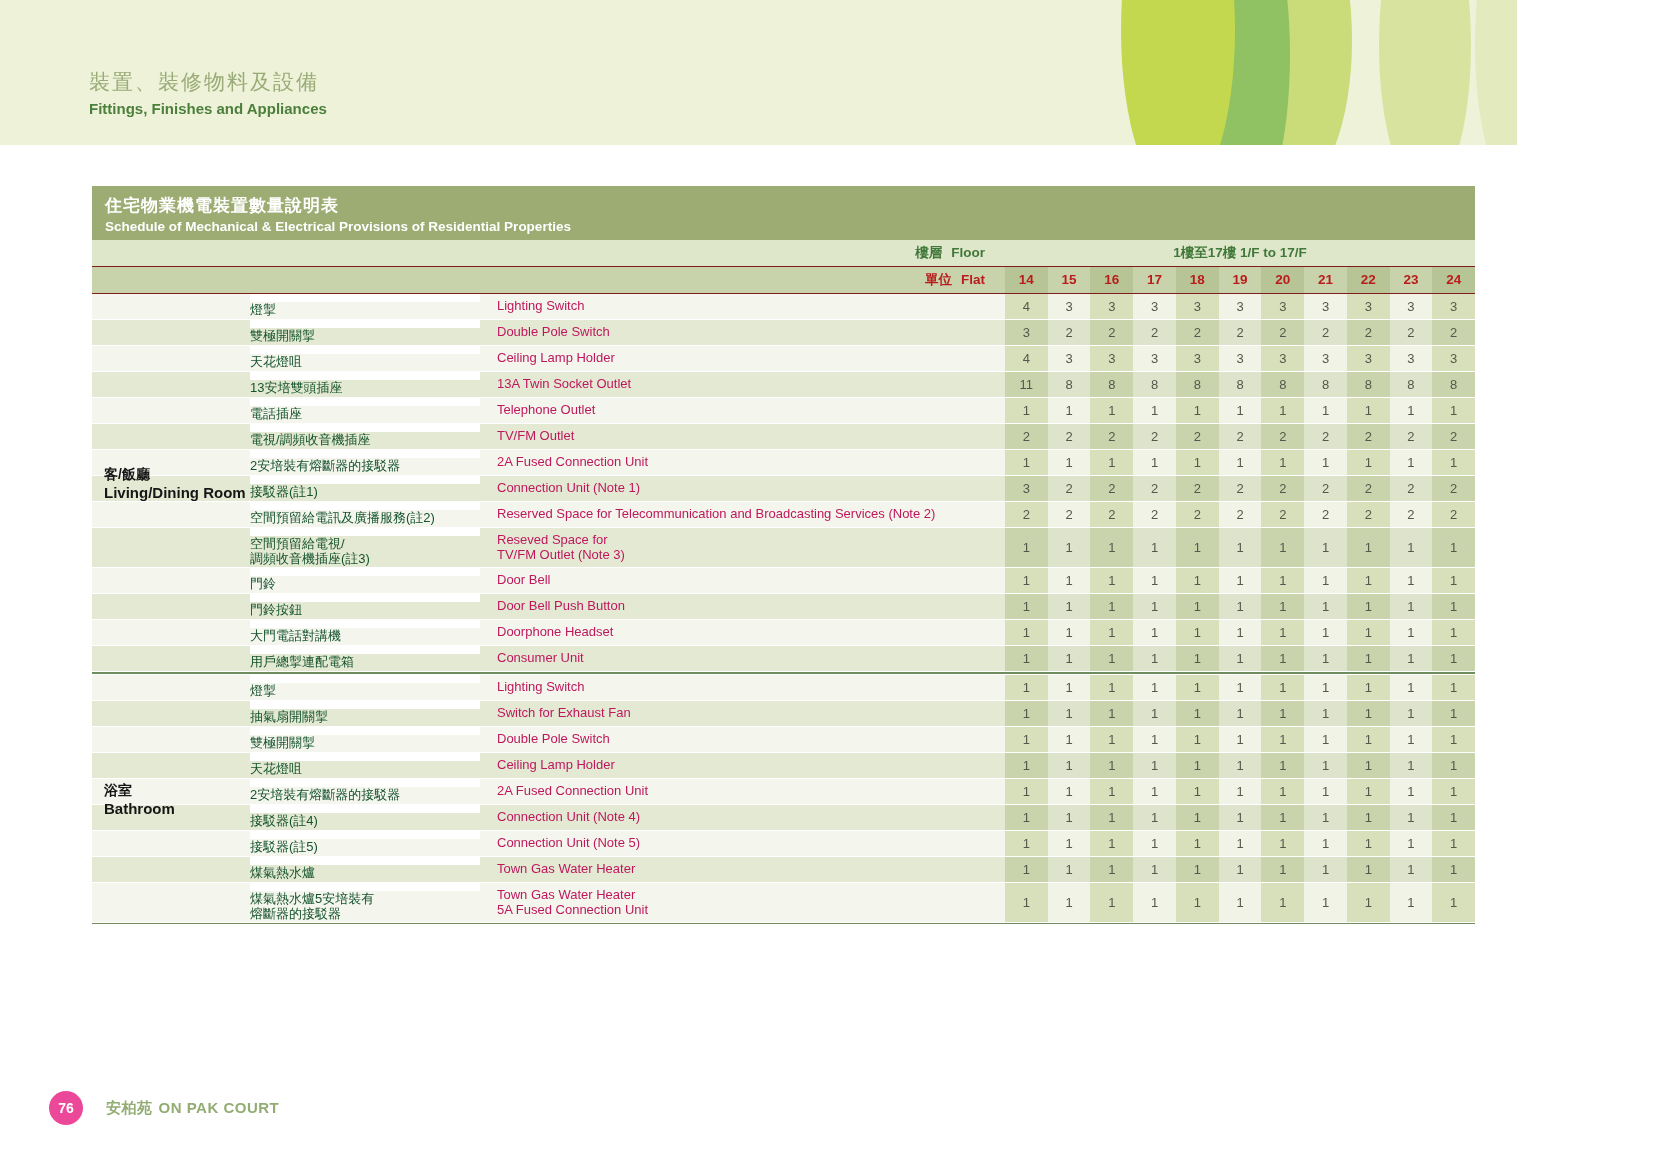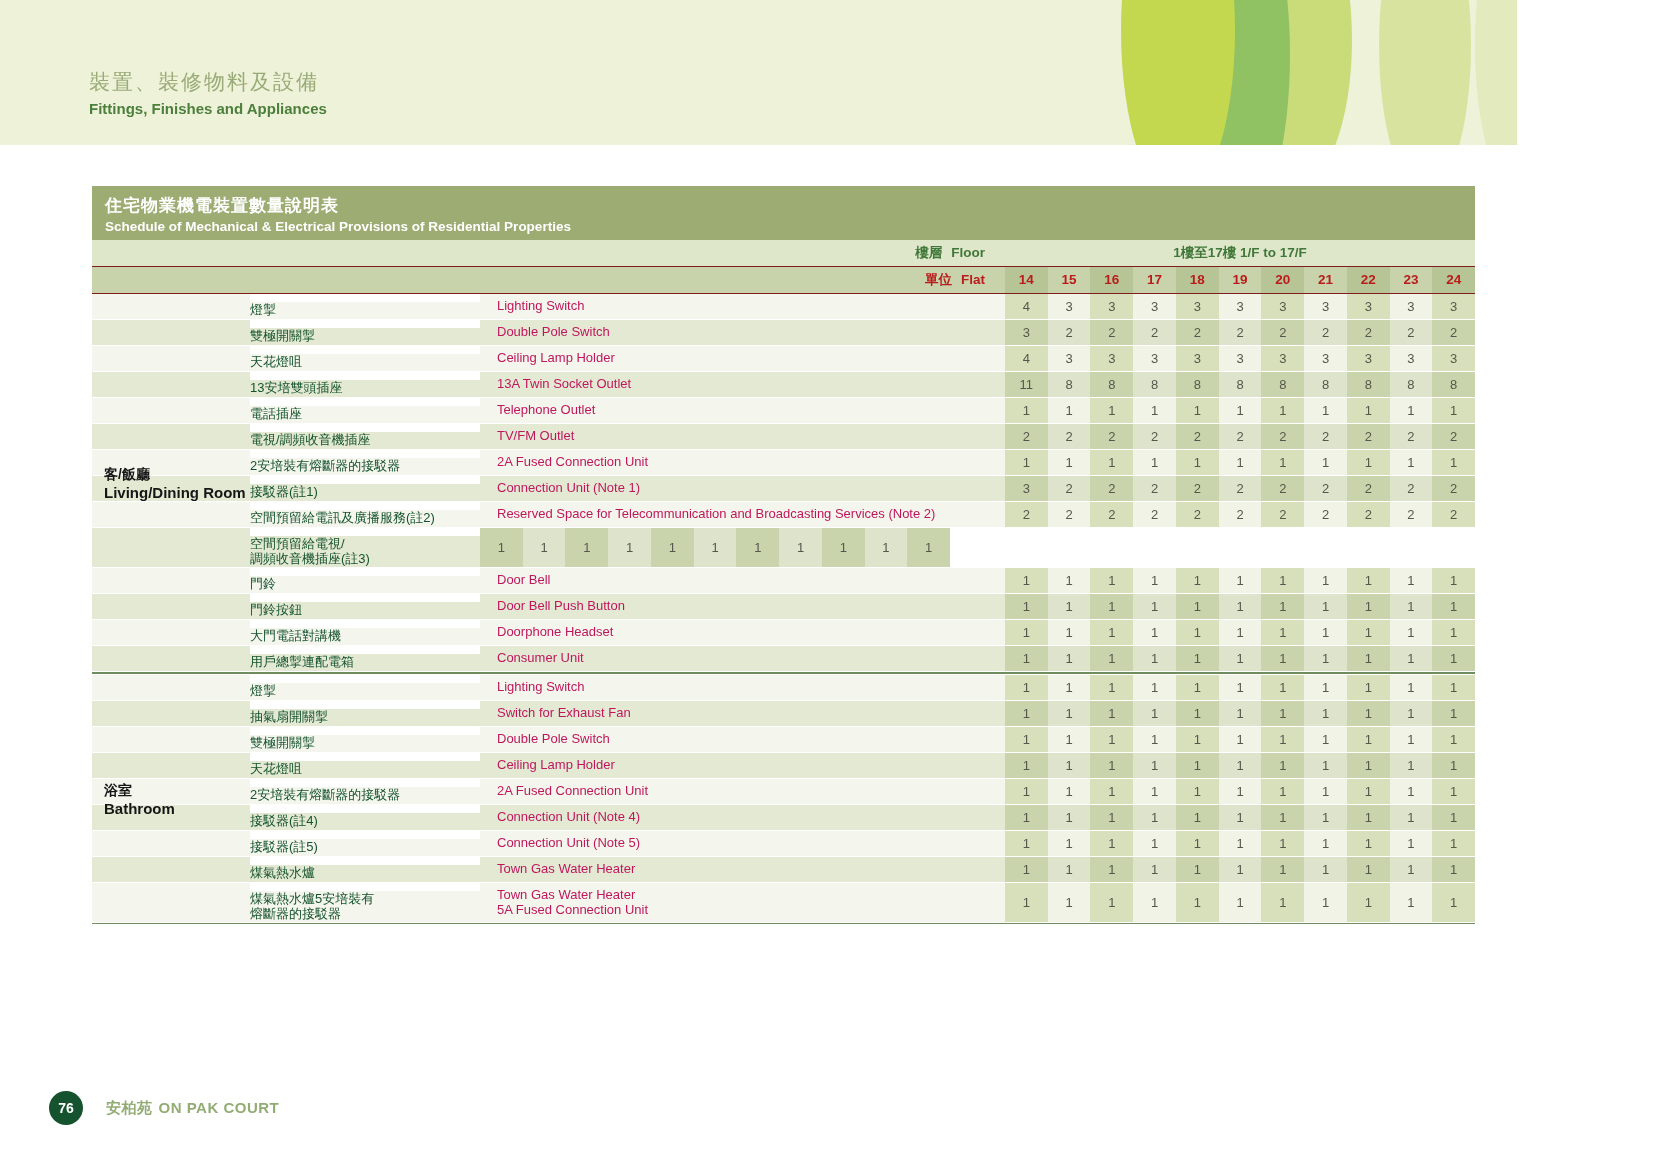--- a/index.html
+++ b/index.html
@@ -53,21 +53,21 @@
   .section { position:relative; }
   .room-label { position:absolute; left:12px; top:50%; transform:translateY(-50%);
     z-index:2; color:#161616; }
   .room-zh { font-size:14px; font-weight:700; }
   .room-en { font-size:15px; font-weight:700; }
   .sec-divider { height:2px; background:#6f8c5e; margin-bottom:1px; }
   .table-bottom { height:1px; background:#6f8c5e; }
 
   
   .footer { position:absolute; left:49px; top:1091px; display:flex; align-items:center; }
-  .page-circle { width:34px; height:34px; border-radius:50%; background:#14532d;
+  .page-circle { width:34px; height:34px; border-radius:50%; background:#ec4899;
     color:#fff; font-weight:700; font-size:14px; display:flex; align-items:center; justify-content:center; }
   .estate { margin-left:23px; color:#93ac74; font-weight:700; font-size:15px; letter-spacing:0.5px; }
   .estate .en-lab { margin-left:6px; }
 </style>
 </head>
 <body>
 
 <div class="page">
 
   <div class="top-band">
@@ -278,20 +278,22 @@
               <div class="vcell co">2</div>
               <div class="vcell ce">2</div>
               <div class="vcell co">2</div>
               <div class="vcell ce">2</div>
             </div>
           </div>
           <div class="drow rd tall">
             <div class="cell-room"></div>
             <div class="cell-zh">空間預留給電視/
 調頻收音機插座(註3)</div>
+            <div class="cell-en">Reseved Space for
+TV/FM Outlet (Note 3)</div>
             <div class="vals">
               <div class="vcell ce">1</div>
               <div class="vcell co">1</div>
               <div class="vcell ce">1</div>
               <div class="vcell co">1</div>
               <div class="vcell ce">1</div>
               <div class="vcell co">1</div>
               <div class="vcell ce">1</div>
               <div class="vcell co">1</div>
               <div class="vcell ce">1</div>

